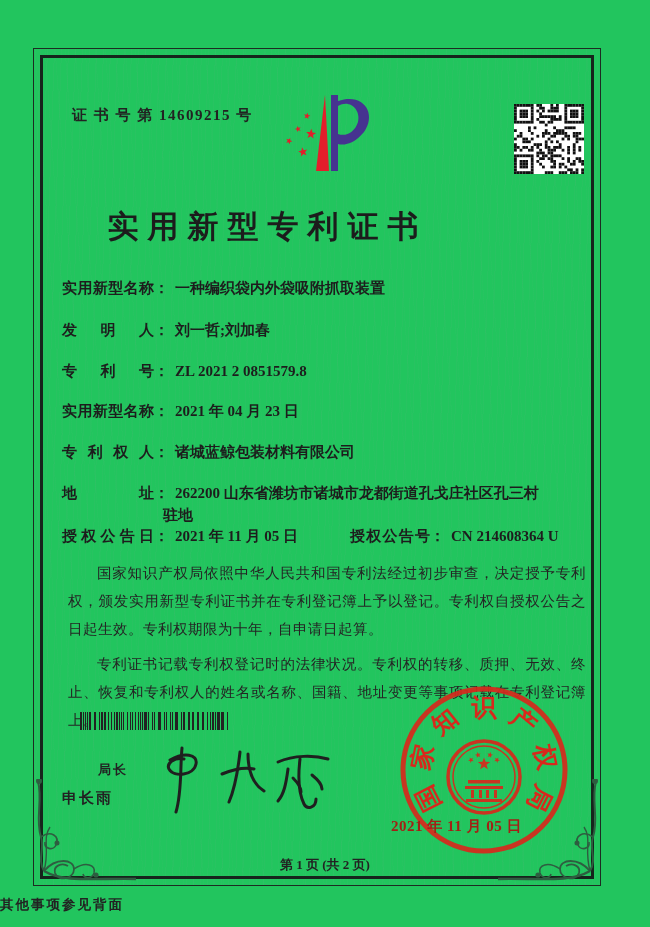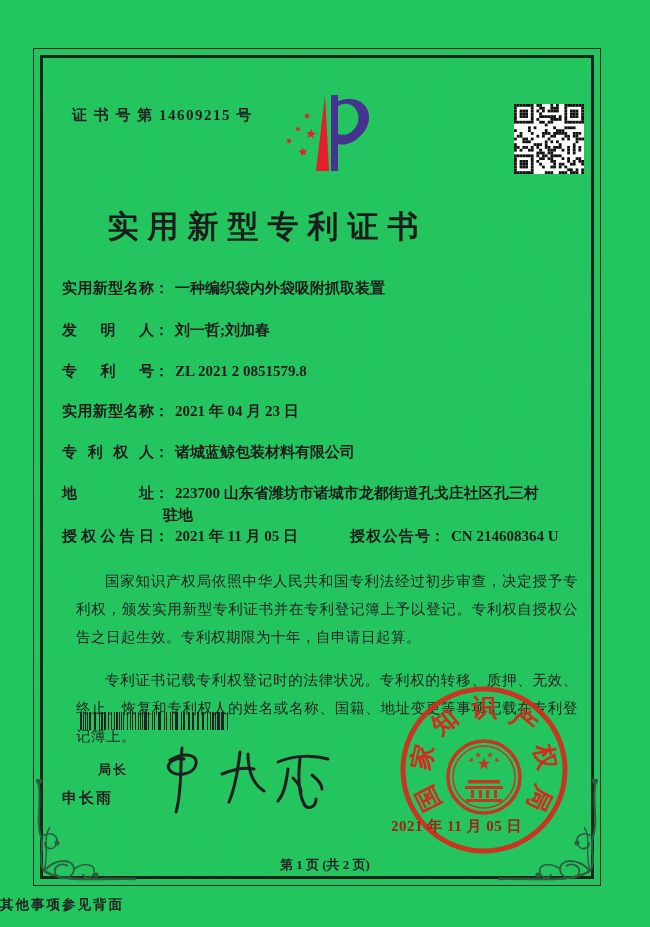--- a/index.html
+++ b/index.html
@@ -50,21 +50,21 @@
   .fcolon{font-weight:700;margin-right:6px;}
   .fvalue{font-weight:600;margin-top:42px;}
   .fvalue2{left:163px;font-size:15px;font-weight:600;color:#1d1d1d;}
   .frow2{left:350px;font-size:15px;color:#1d1d1d;white-space:nowrap;}
   .flabel2{
     display:inline-block;width:80px;font-weight:700;
     text-align:justify;text-align-last:justify;vertical-align:top;
   }
   .paras{left:60px;top:552px;width:534px;color:#242424;}
   .paras p{
-    margin:16px;font-size:14.5px;line-height:1.92;text-indent:2em;
+    margin:8px;font-size:14.5px;line-height:1.92;text-indent:2em;
     text-align:justify;font-weight:500;letter-spacing:.5px;
   }
   .barcode{left:80px;top:712px;width:150px;height:18px;}
   .director-title{left:62px;top:761px;font-size:13px;font-weight:700;color:#222;letter-spacing:2px;margin-left:36px;}
   .director-name{left:62px;top:789px;font-size:15px;font-weight:700;color:#222;letter-spacing:2px;}
   .signature{left:142px;top:738px;width:200px;height:84px;}
   .seal{left:394px;top:680px;width:180px;height:180px;}
   .seal-date{
     left:391px;top:817px;width:185px;font-size:15px;font-weight:700;
     color:#a32015;letter-spacing:.5px;z-index:5;
@@ -393,21 +393,21 @@
   <div class="abs frow" style="top:362px">
     <span class="flabel">专利号</span><span class="fcolon">：</span><span class="fvalue">ZL 2021 2 0851579.8</span>
   </div>
   <div class="abs frow" style="top:402px">
     <span class="flabel">实用新型名称</span><span class="fcolon">：</span><span class="fvalue">2021 年 04 月 23 日</span>
   </div>
   <div class="abs frow" style="top:443px">
     <span class="flabel">专利权人</span><span class="fcolon">：</span><span class="fvalue">诸城蓝鲸包装材料有限公司</span>
   </div>
   <div class="abs frow" style="top:484px">
-    <span class="flabel">地址</span><span class="fcolon">：</span><span class="fvalue">223700 山东省潍坊市诸城市龙都街道孔戈庄社区孔三村</span>
+    <span class="flabel">地址</span><span class="fcolon">：</span><span class="fvalue">262200 山东省潍坊市诸城市龙都街道孔戈庄社区孔三村</span>
   </div>
   <div class="abs fvalue2" style="top:506px">驻地</div>
   <div class="abs frow" style="top:527px">
     <span class="flabel">授权公告日</span><span class="fcolon">：</span><span class="fvalue">2021 年 11 月 05 日</span>
   </div>
   <div class="abs frow2" style="top:527px">
     <span class="flabel2">授权公告号</span><span class="fcolon">：</span><span class="fvalue">CN 214608364 U</span>
   </div>
 
   <div class="abs paras">

